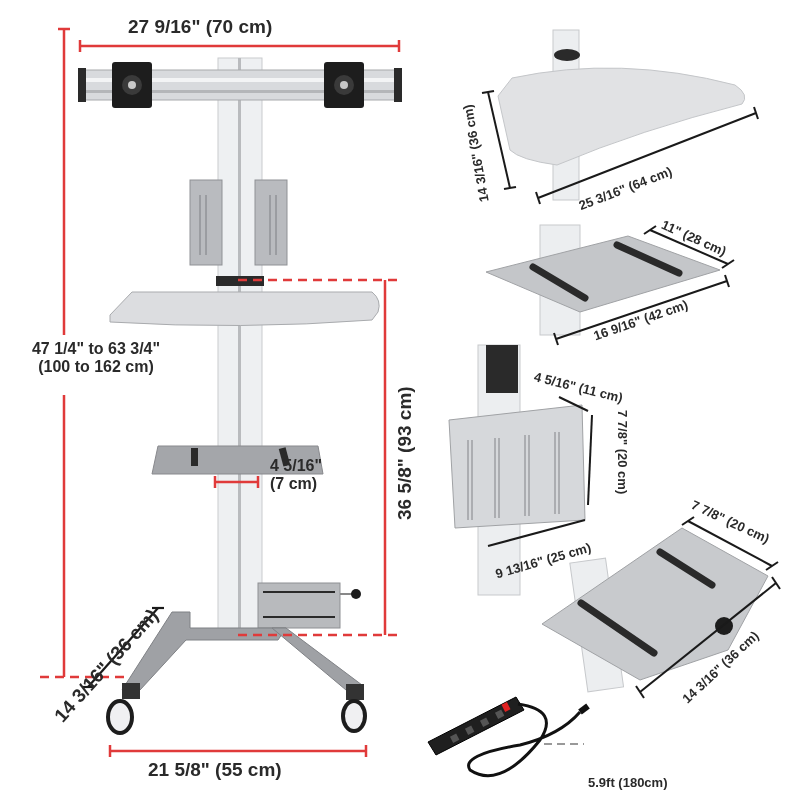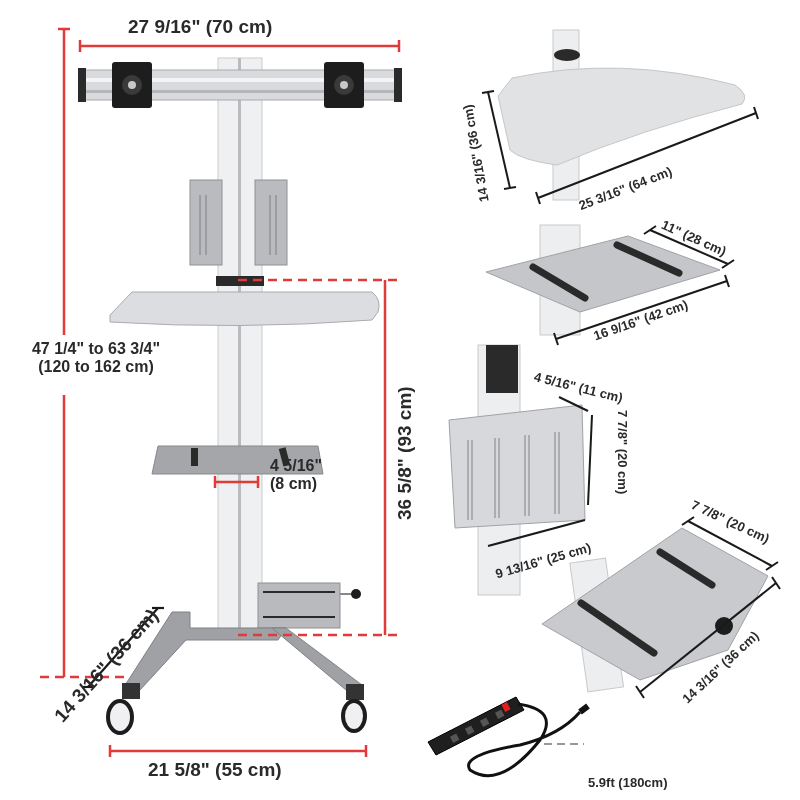--- a/index.html
+++ b/index.html
@@ -199,28 +199,28 @@
       <path d="M518 704 Q560 710 540 740 Q500 790 470 770 Q460 755 520 745 Q560 735 580 712" fill="none" stroke="#111" stroke-width="3"></path>
       <path d="M580 712 L588 706" stroke="#111" stroke-width="6"></path>
     </g>
     <line x1="544" y1="744" x2="584" y2="744" stroke="#999" stroke-width="2" stroke-dasharray="8 5"></line>
   </svg>
 
   <div class="label lbl-lg" style="left:128px; top:16px;">27 9/16" (70 cm)</div>
 
   <div class="label lbl-md center" style="left:6px; top:340px; width:180px;">
     <div>47 1/4" to 63 3/4"</div>
-    <div>(120 to 162 cm)</div>
+    <div>(100 to 162 cm)</div>
   </div>
 
   <div class="label lbl-lg rot" style="left:394px; top:520px; transform: rotate(-90deg);">36 5/8" (93 cm)</div>
 
   <div class="label lbl-md" style="left:270px; top:457px; text-align:left;">
     <div>4 5/16"</div>
-    <div>(8 cm)</div>
+    <div>(7 cm)</div>
   </div>
 
   <div class="label lbl-lg rot" style="left:50px; top:712px; transform: rotate(-48deg);">14 3/16" (36 cm)</div>
 
   <div class="label lbl-lg" style="left:148px; top:759px;">21 5/8" (55 cm)</div>
 
   <div class="label lbl-sm rot" style="left:478px; top:203px; transform: rotate(-100deg) translateX(0);">14 3/16" (36 cm)</div>
   <div class="label lbl-sm rot" style="left:577px; top:200px; transform: rotate(-21deg);">25 3/16" (64 cm)</div>
 
   <div class="label lbl-sm rot" style="left:665px; top:218px; transform: rotate(24deg);">11" (28 cm)</div>

